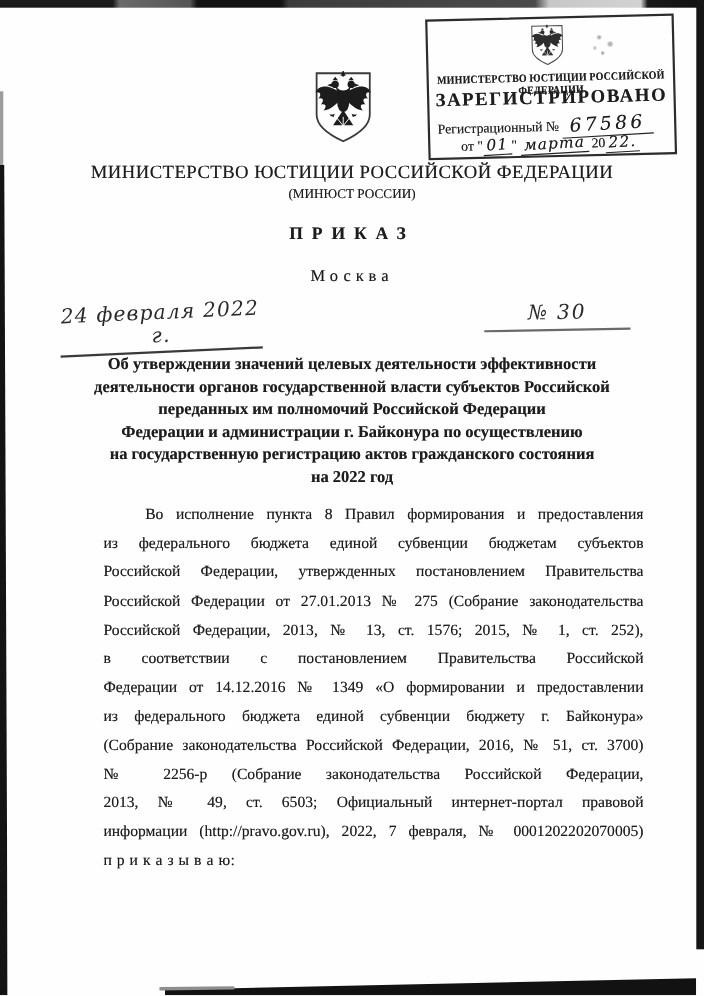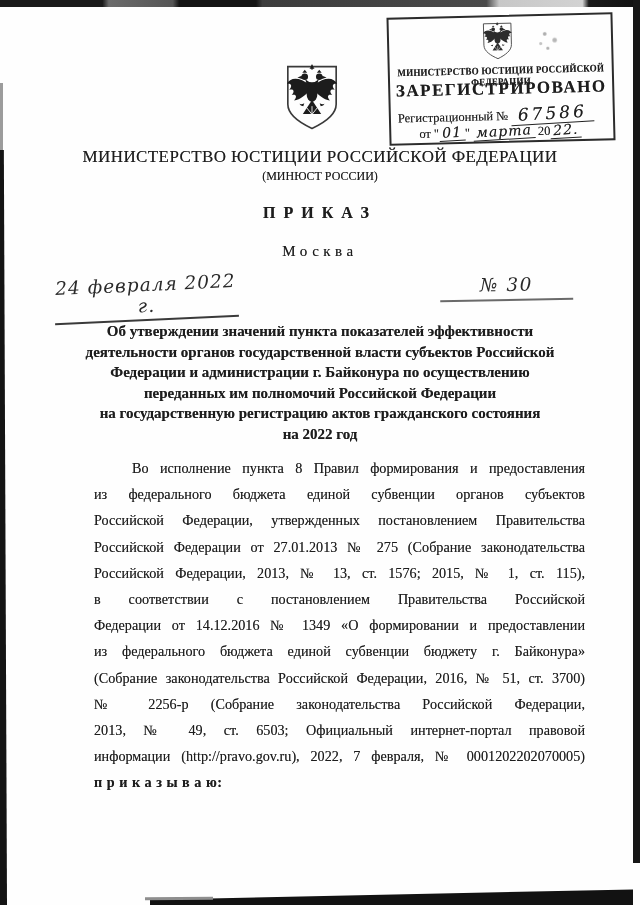--- a/index.html
+++ b/index.html
@@ -61,21 +61,21 @@
     color:#2a2a2a;border-bottom:2px solid #6a6a6a;padding-bottom:4px;transform:rotate(-1deg);}
 
   
   .title{position:absolute;left:40px;top:321px;width:560px;text-align:center;
     font-weight:bold;font-size:15px;line-height:20.5px;}
 
   
   .body-text{position:absolute;left:94px;top:460px;width:491px;font-size:14.2px;}
   .bline{height:26.2px;overflow:hidden;text-align:justify;text-align-last:justify;}
   .bline.first{text-indent:38px;}
-  .bline.last{text-align:left;text-align-last:left;letter-spacing:.5px;font-weight:bold;}
+  .bline.last{text-align:left;text-align-last:left;letter-spacing:.5px;}
 </style>
 </head>
 <body>
 
 <svg width="0" height="0" style="position:absolute">
   <symbol id="gerb" viewBox="0 0 60 70">
     <path d="M5,3 H55 V42 C55,53 43,61 30,67 C17,61 5,53 5,42 Z" fill="none" stroke="#3a3a3a" stroke-width="1.7"></path>
     <g fill="#1c1c1c">
       <path d="M30,1.5 l-2.6,3.8 h5.2 Z"></path>
         <rect x="29.3" y="1" width="1.4" height="5.2"></rect>
@@ -131,34 +131,34 @@
     </svg>
   <div class="org-name txt">МИНИСТЕРСТВО ЮСТИЦИИ РОССИЙСКОЙ ФЕДЕРАЦИИ</div>
   <div class="org-short txt">(МИНЮСТ РОССИИ)</div>
   <div class="doc-type txt">ПРИКАЗ</div>
   <div class="city txt">Москва</div>
 
   <div class="date-left">24 февраля 2022 г.</div>
   <div class="num-right">№ 30</div>
 
   <div class="title">
-    <div class="txt">Об утверждении значений пункта показателей эффективности</div>
+    <div class="txt">Об утверждении значений целевых деятельности эффективности</div>
     <div class="txt">деятельности органов государственной власти субъектов Российской</div>
+    <div class="txt">переданных им полномочий Российской Федерации</div>
     <div class="txt">Федерации и администрации г. Байконура по осуществлению</div>
-    <div class="txt">переданных им полномочий Российской Федерации</div>
     <div class="txt">на государственную регистрацию актов гражданского состояния</div>
     <div class="txt">на 2022 год</div>
   </div>
 
   <div class="body-text">
     <div class="bline first txt">Во исполнение пункта 8 Правил формирования и предоставления</div>
-    <div class="bline txt">из федерального бюджета единой субвенции органов субъектов</div>
+    <div class="bline txt">из федерального бюджета единой субвенции бюджетам субъектов</div>
     <div class="bline txt">Российской Федерации, утвержденных постановлением Правительства</div>
     <div class="bline txt">Российской Федерации от 27.01.2013 № 275 (Собрание законодательства</div>
-    <div class="bline txt">Российской Федерации, 2013, № 13, ст. 1576; 2015, № 1, ст. 115),</div>
+    <div class="bline txt">Российской Федерации, 2013, № 13, ст. 1576; 2015, № 1, ст. 252),</div>
     <div class="bline txt">в соответствии с постановлением Правительства Российской</div>
     <div class="bline txt">Федерации от 14.12.2016 № 1349 «О формировании и предоставлении</div>
     <div class="bline txt">из федерального бюджета единой субвенции бюджету г. Байконура»</div>
     <div class="bline txt">(Собрание законодательства Российской Федерации, 2016, № 51, ст. 3700)</div>
     <div class="bline txt">№ 2256-р  (Собрание  законодательства  Российской  Федерации,</div>
     <div class="bline txt">2013, № 49, ст. 6503; Официальный интернет-портал правовой</div>
     <div class="bline txt">информации (http://pravo.gov.ru), 2022, 7 февраля, № 0001202202070005)</div>
     <div class="bline last txt">п р и к а з ы в а ю:</div>
   </div>
 

